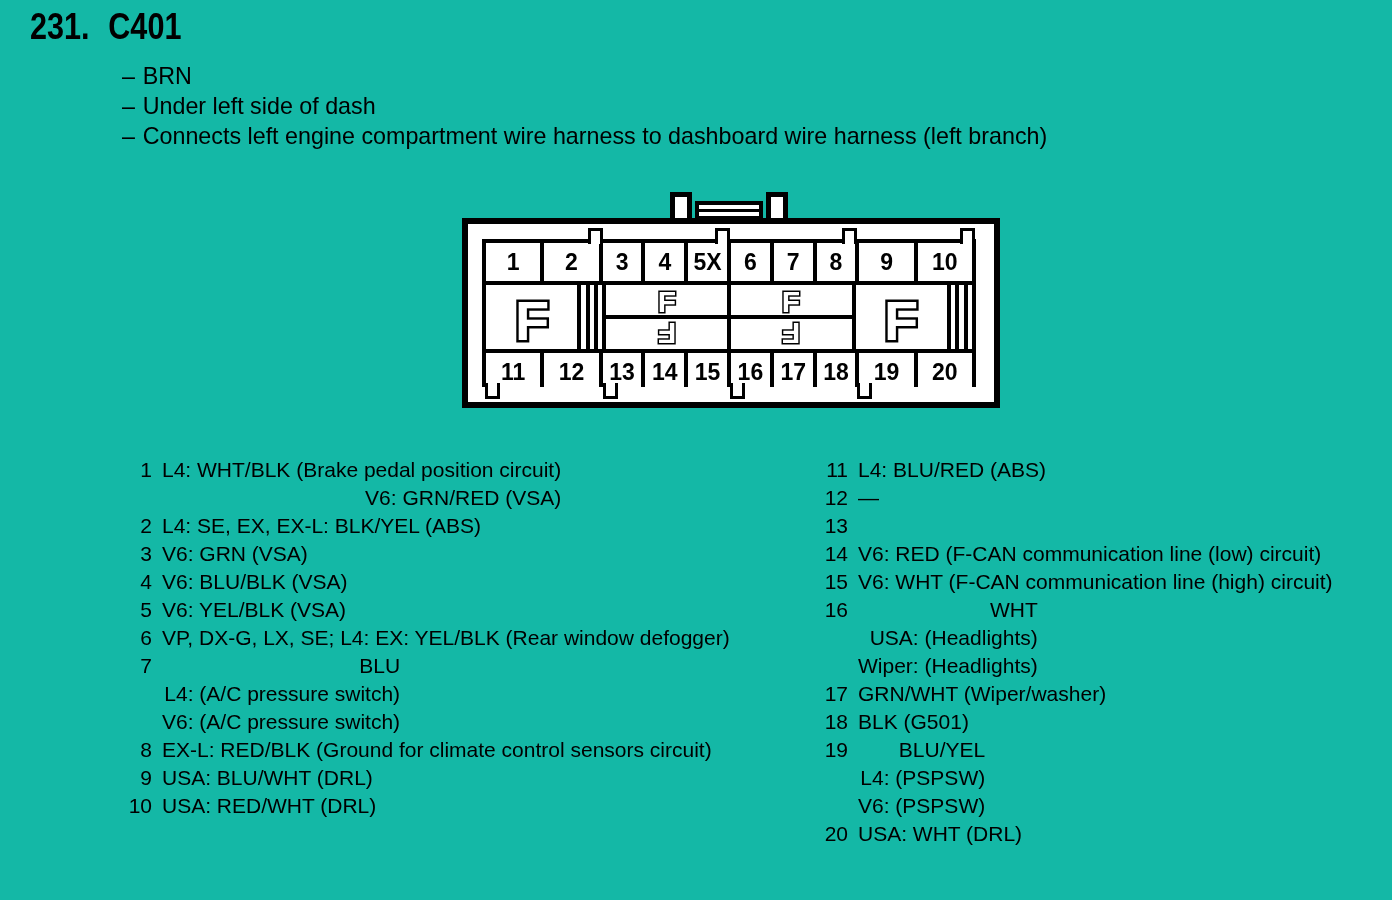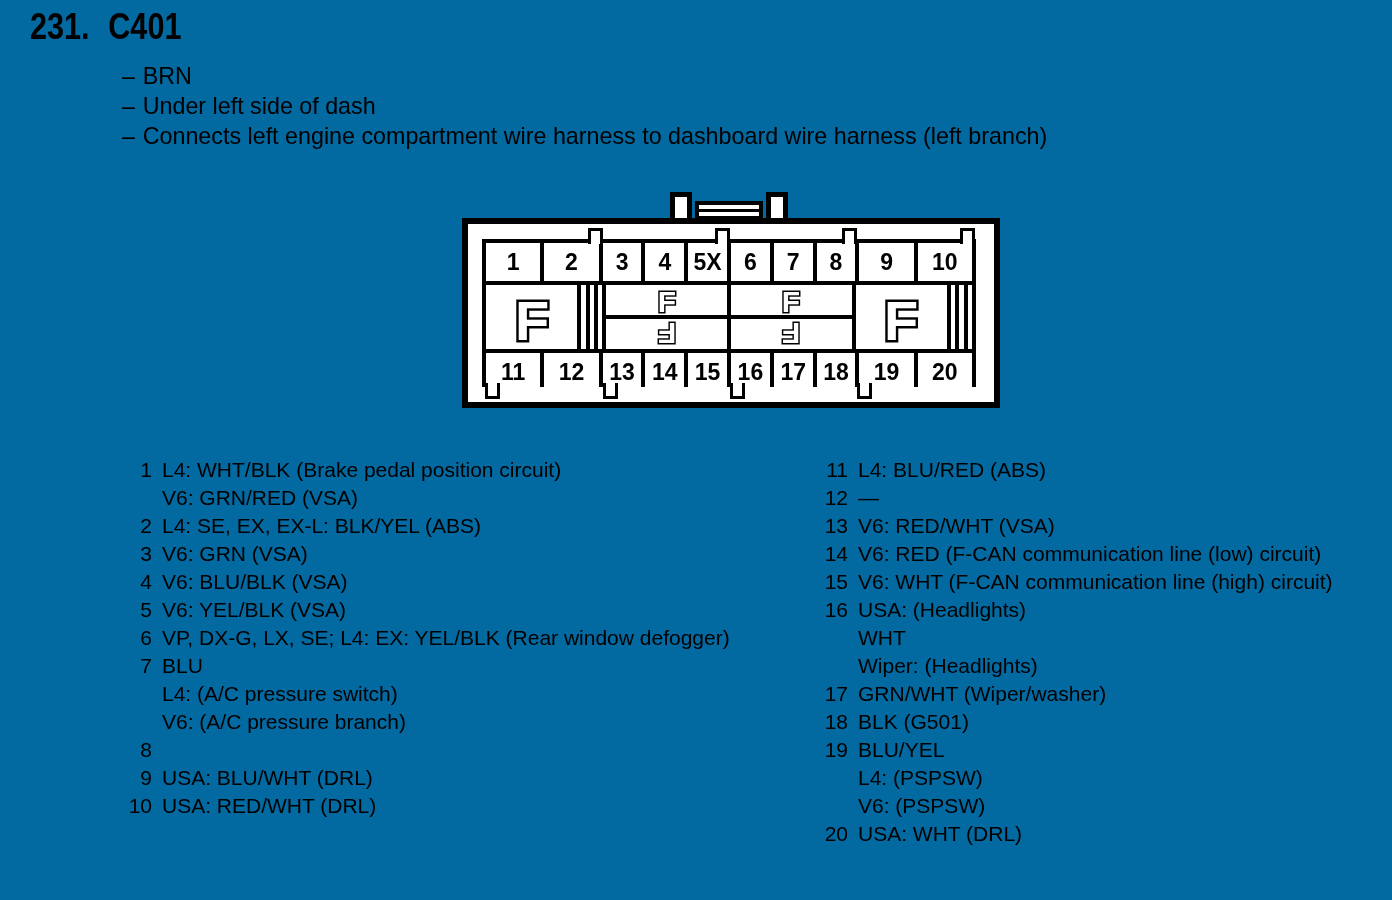--- a/index.html
+++ b/index.html
@@ -1,18 +1,18 @@
 <!DOCTYPE html>
 <html><head>
 <meta charset="utf-8">
 <style>
   * { margin:0; padding:0; box-sizing:border-box; }
   html,body { background:#fff; }
   .page {
-    position:relative; width:1392px; height:900px; background:#0369a1;
+    position:relative; width:1392px; height:900px; background:#14b8a6;
     font-family:"Liberation Sans","DejaVu Sans",sans-serif; color:#000;
     overflow:hidden;
   }
 
   
   .title-row{
     position:absolute; left:30px; top:6px;
     display:flex; gap:22px;
     font-size:36px; font-weight:bold; letter-spacing:0;
     transform:scaleX(0.85); transform-origin:0 0;
@@ -58,21 +58,21 @@
   .notch.bottom{ top:191px; border-top:none; }
 
   
   .pin-col{ position:absolute; top:456px; font-size:21px; line-height:28px; }
   .pin-col.left{ left:118px; }
   .pin-col.right{ left:816px; }
   .pin-item{ display:flex; }
   .pin-num{ flex:none; text-align:right; margin-right:10px; }
   .pin-col.left  .pin-num{ width:34px; }
   .pin-col.right .pin-num{ width:32px; }
-  .pin-lines{ white-space:nowrap; }
+  .pin-lines{ white-space:nowrap;text-align:right; }
 </style>
 </head>
 <body>
 
 <div class="page">
 
   <div class="title-row">
     <span>231.</span>
     <span>C401</span>
   </div>
@@ -224,25 +224,28 @@
       <span class="pin-num">6</span>
       <div class="pin-lines">
         <div>VP, DX-G, LX, SE; L4: EX: YEL/BLK (Rear window defogger)</div>
       </div>
     </div>
     <div class="pin-item">
       <span class="pin-num">7</span>
       <div class="pin-lines">
         <div>BLU</div>
         <div>L4: (A/C pressure switch)</div>
-        <div>V6: (A/C pressure branch)</div>
+        <div>V6: (A/C pressure switch)</div>
       </div>
     </div>
     <div class="pin-item">
       <span class="pin-num">8</span>
+      <div class="pin-lines">
+        <div>EX-L: RED/BLK (Ground for climate control sensors circuit)</div>
+      </div>
     </div>
     <div class="pin-item">
       <span class="pin-num">9</span>
       <div class="pin-lines">
         <div>USA: BLU/WHT (DRL)</div>
       </div>
     </div>
     <div class="pin-item">
       <span class="pin-num">10</span>
       <div class="pin-lines">
@@ -259,41 +262,38 @@
       </div>
     </div>
     <div class="pin-item">
       <span class="pin-num">12</span>
       <div class="pin-lines">
         <div>—</div>
       </div>
     </div>
     <div class="pin-item">
       <span class="pin-num">13</span>
-      <div class="pin-lines">
-        <div>V6: RED/WHT (VSA)</div>
-      </div>
     </div>
     <div class="pin-item">
       <span class="pin-num">14</span>
       <div class="pin-lines">
         <div>V6: RED (F-CAN communication line (low) circuit)</div>
       </div>
     </div>
     <div class="pin-item">
       <span class="pin-num">15</span>
       <div class="pin-lines">
         <div>V6: WHT (F-CAN communication line (high) circuit)</div>
       </div>
     </div>
     <div class="pin-item">
       <span class="pin-num">16</span>
       <div class="pin-lines">
+        <div>WHT</div>
         <div>USA: (Headlights)</div>
-        <div>WHT</div>
         <div>Wiper: (Headlights)</div>
       </div>
     </div>
     <div class="pin-item">
       <span class="pin-num">17</span>
       <div class="pin-lines">
         <div>GRN/WHT (Wiper/washer)</div>
       </div>
     </div>
     <div class="pin-item">

